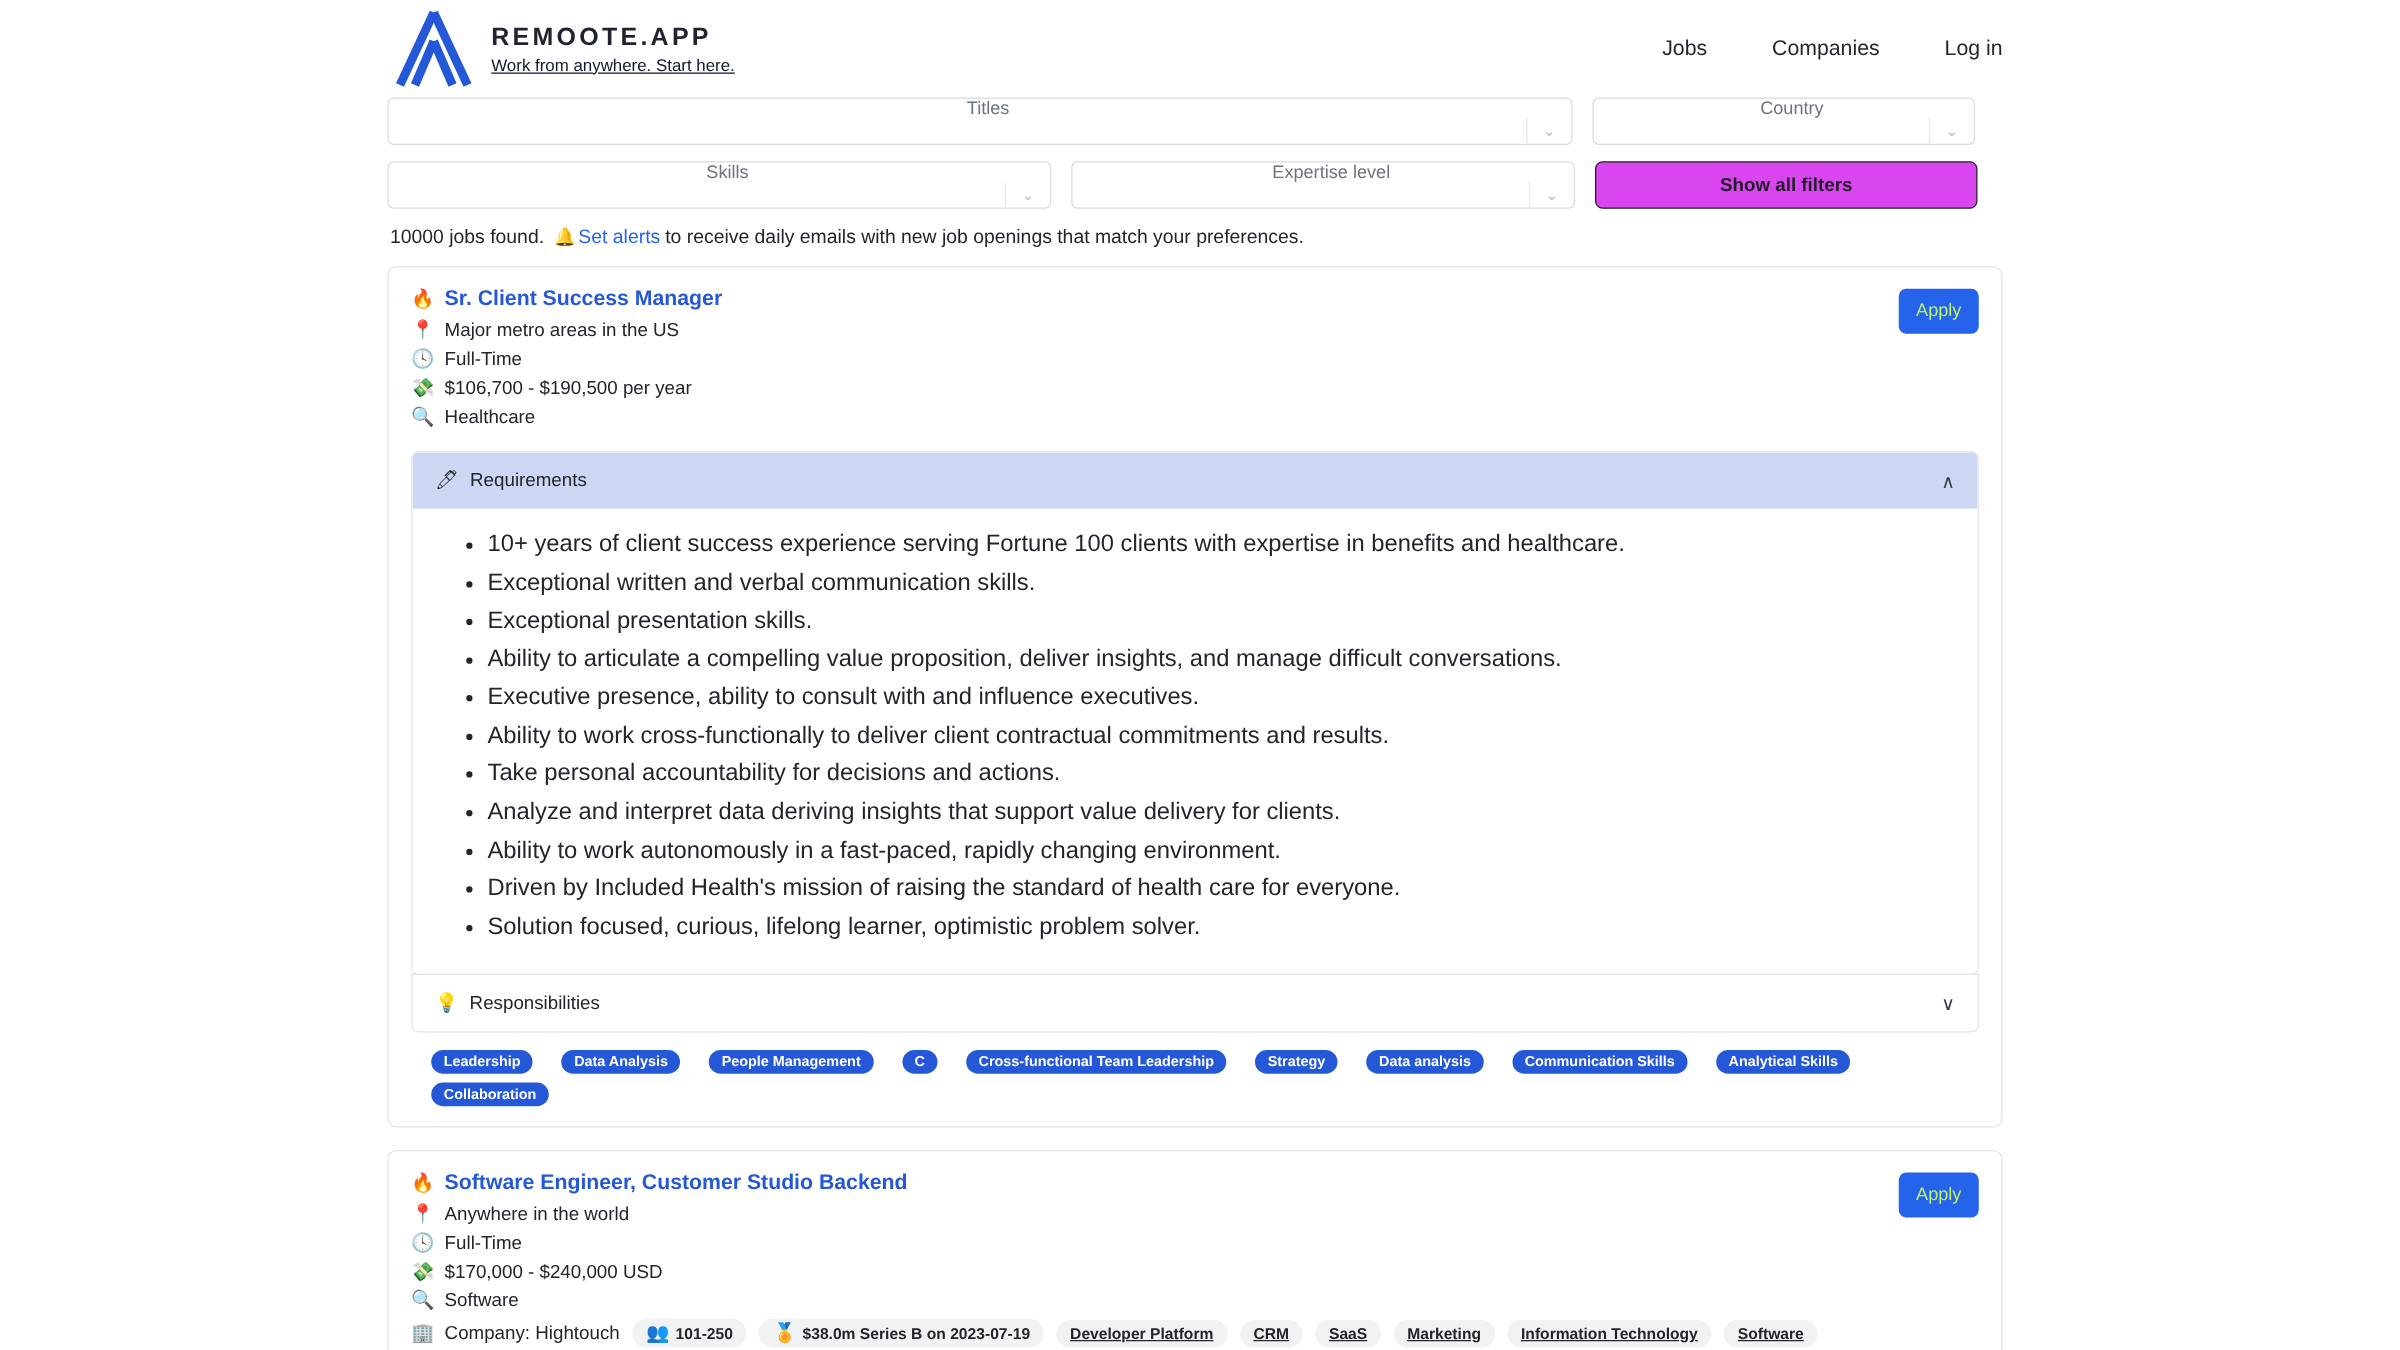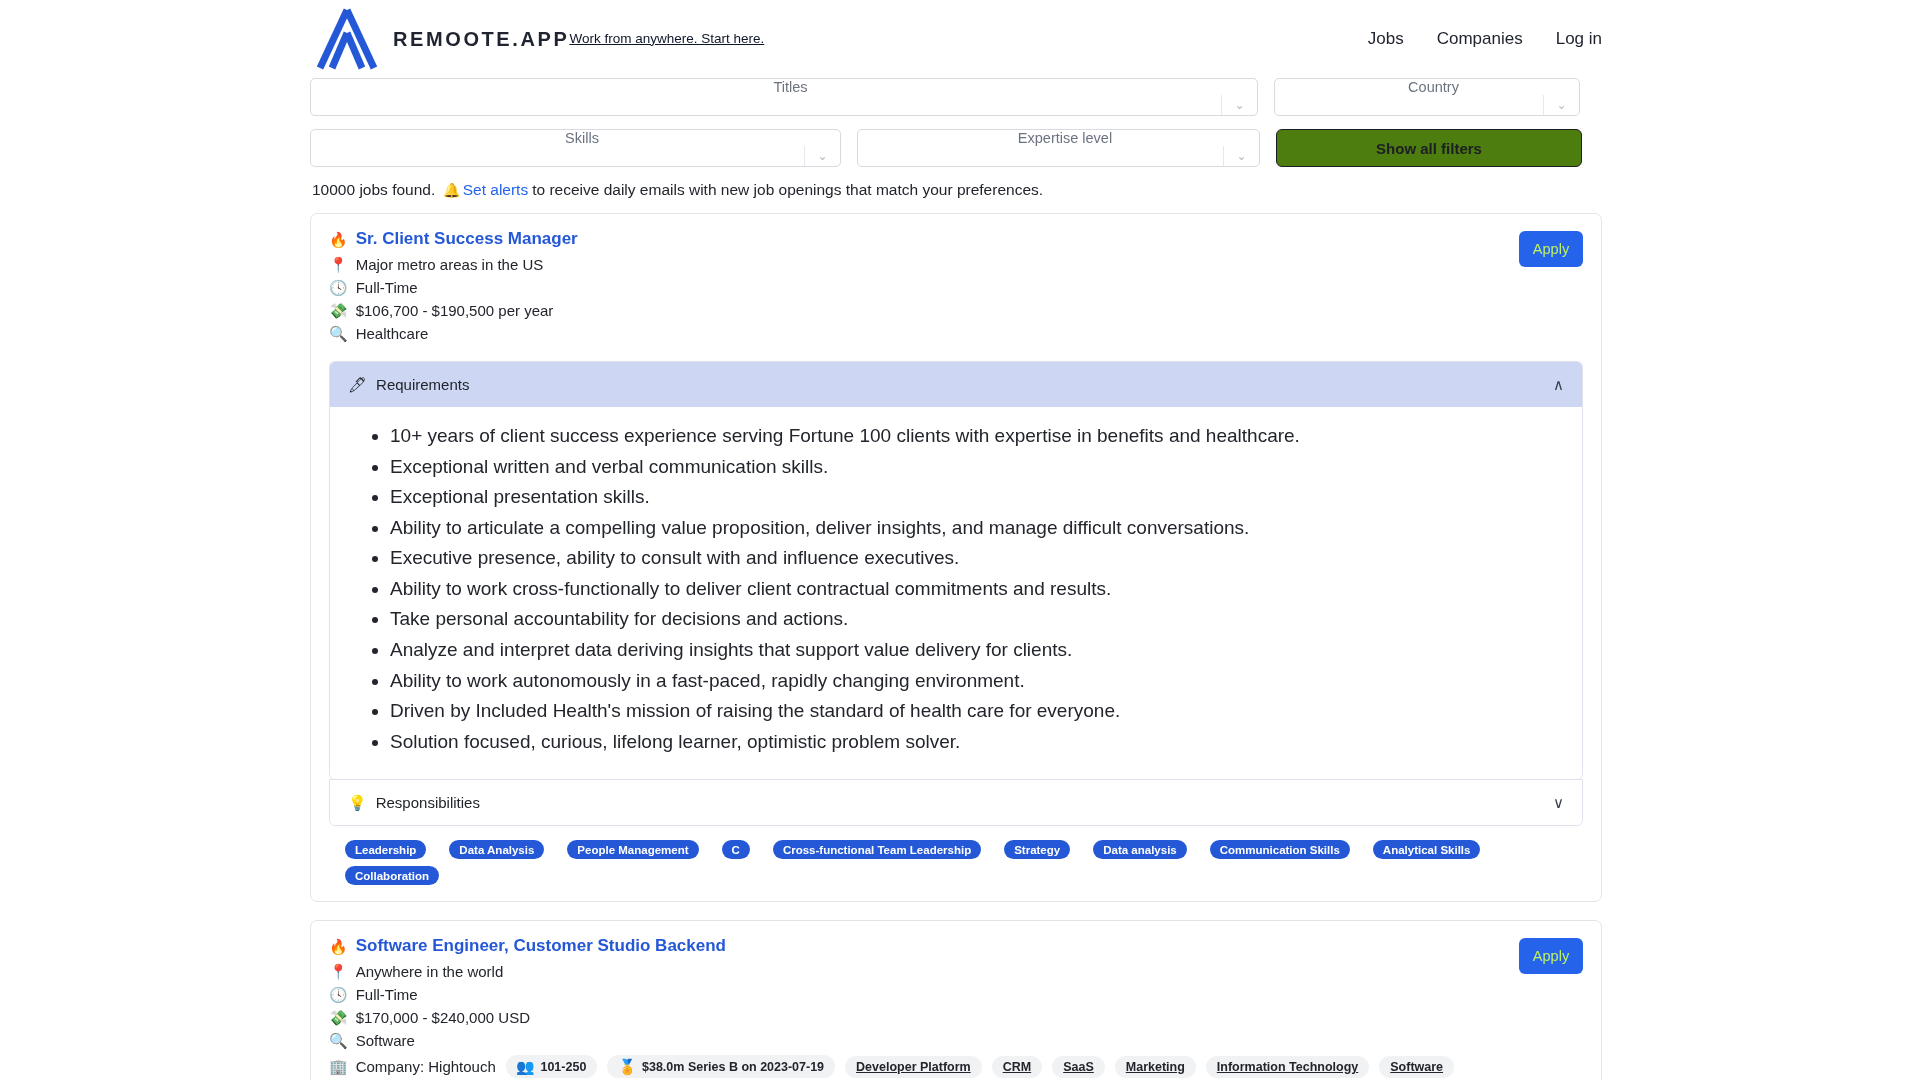--- a/index.html
+++ b/index.html
@@ -14,27 +14,27 @@
   .page { width: 1920px; height: 1080px; position: relative; }
 
   
   .header {
     display: flex; align-items: center;
     padding: 0 318px 0 316px;
     height: 78px;
   }
   .brand { display: flex; align-items: center; gap: 15px; }
   .logo { width: 62px; height: 64px; flex: none; display:block; }
-  .brand-text { display: flex; justify-content: flex-start; }
+  .brand-text { display: flex; flex-direction: column; justify-content: flex-start; }
   .brand-title {
     font-size: 20px; font-weight: bold; letter-spacing: 2.6px;
     color: #1f2430; line-height: 1.15;
   }
   .brand-tag { font-size: 13.5px; color: #0f172a; margin-top: 3px; text-decoration: underline; }
-  .nav { margin-left: auto; display: flex; align-items: center; gap: 33px; }
+  .nav { margin-left: auto; display: flex; align-items: center; gap: 52px; }
   .nav a { font-size: 17px; color: #222630; text-decoration: none; }
 
   
   .filters { padding: 0 318px 0 310px; }
   .filter-row { display: flex; gap: 16px; margin-bottom: 13px; }
   .select {
     height: 38px; border: 1px solid #d8dadf; border-radius: 5px;
     background: #fff; display: flex; align-items: center;
     padding: 0 0 0 13px; font-size: 14.5px; color: #6b7280;
     position: relative;
@@ -44,21 +44,21 @@
     margin-left: auto; width: 36px; height: 100%;
     display: flex; align-items: center; justify-content: center;
     border-left: 1px solid #e7e8ec; color: #b4b8c0; font-size: 12px;
   }
   .sel-titles { flex: 0 0 948px; }
   .sel-country { flex: 0 0 306px; }
   .sel-skills { flex: 0 0 531px; }
   .sel-expertise { flex: 0 0 403px; }
   .show-all {
     flex: 0 0 306px; height: 38px; border: 1.5px solid #1d1f25;
-    border-radius: 6px; background: #4d7c0f; cursor: pointer;
+    border-radius: 6px; background: #d946ef; cursor: pointer;
     font-size: 15px; font-weight: 600; color: #1d1f25;
     font-family: "Liberation Sans", sans-serif;
   }
 
   
   .results-line {
     padding: 0 318px 0 312px; margin-top: 14px; margin-bottom: 14px;
     font-size: 15.5px; color: #22252c; display: flex; align-items: center;
   }
   .results-line .alerts { color: #2563eb; cursor: pointer; margin: 0 4px 0 8px; }

